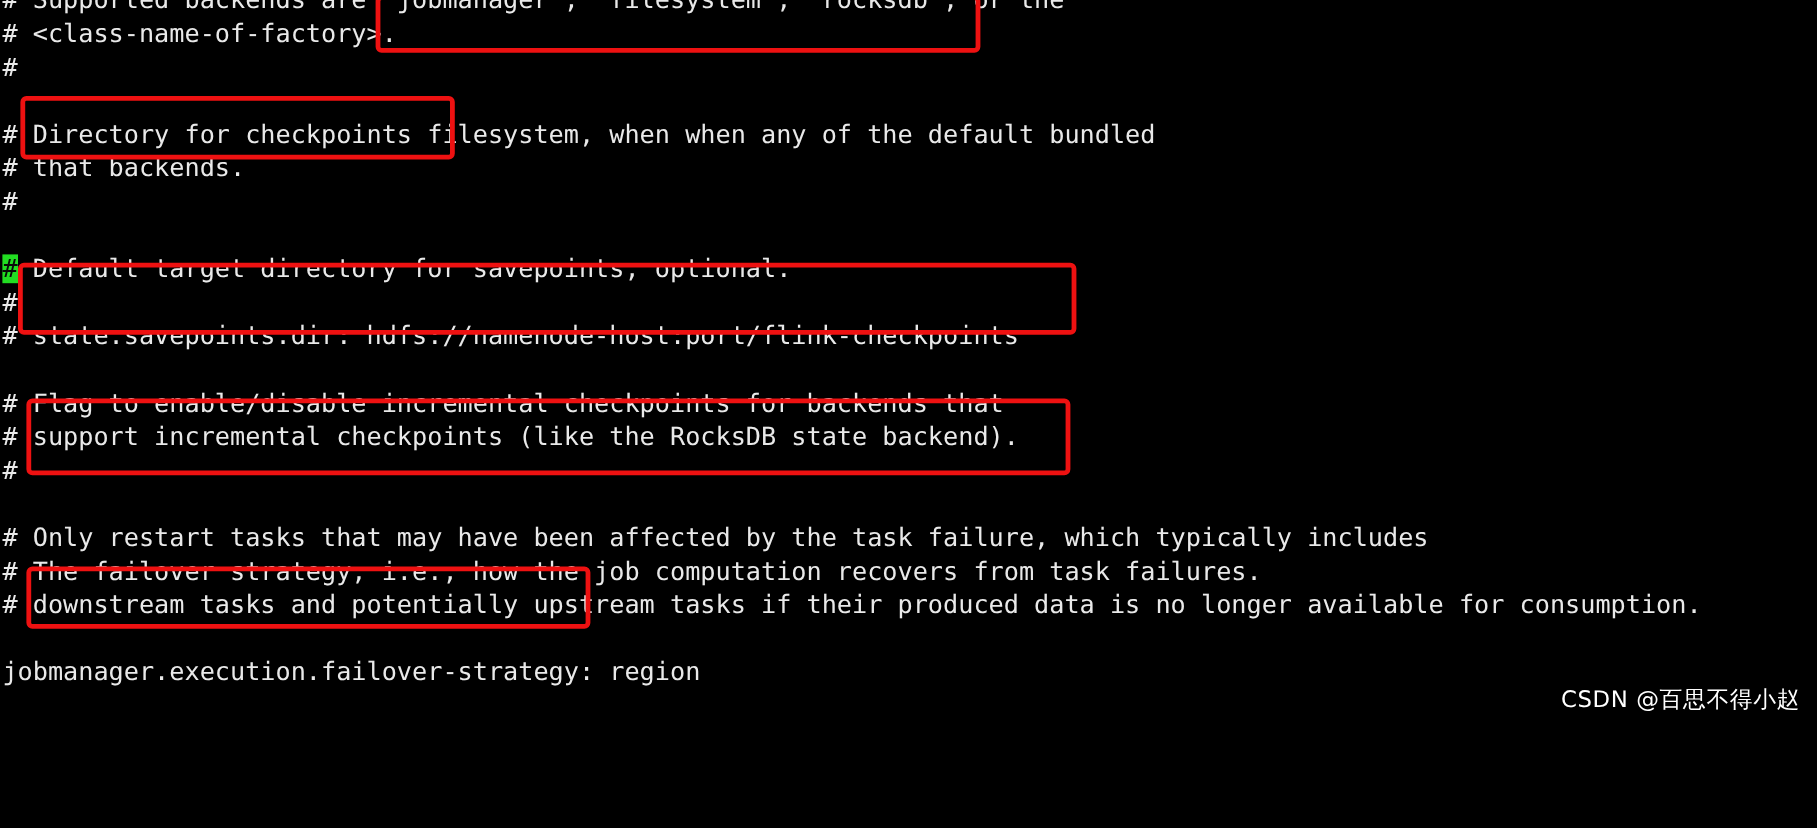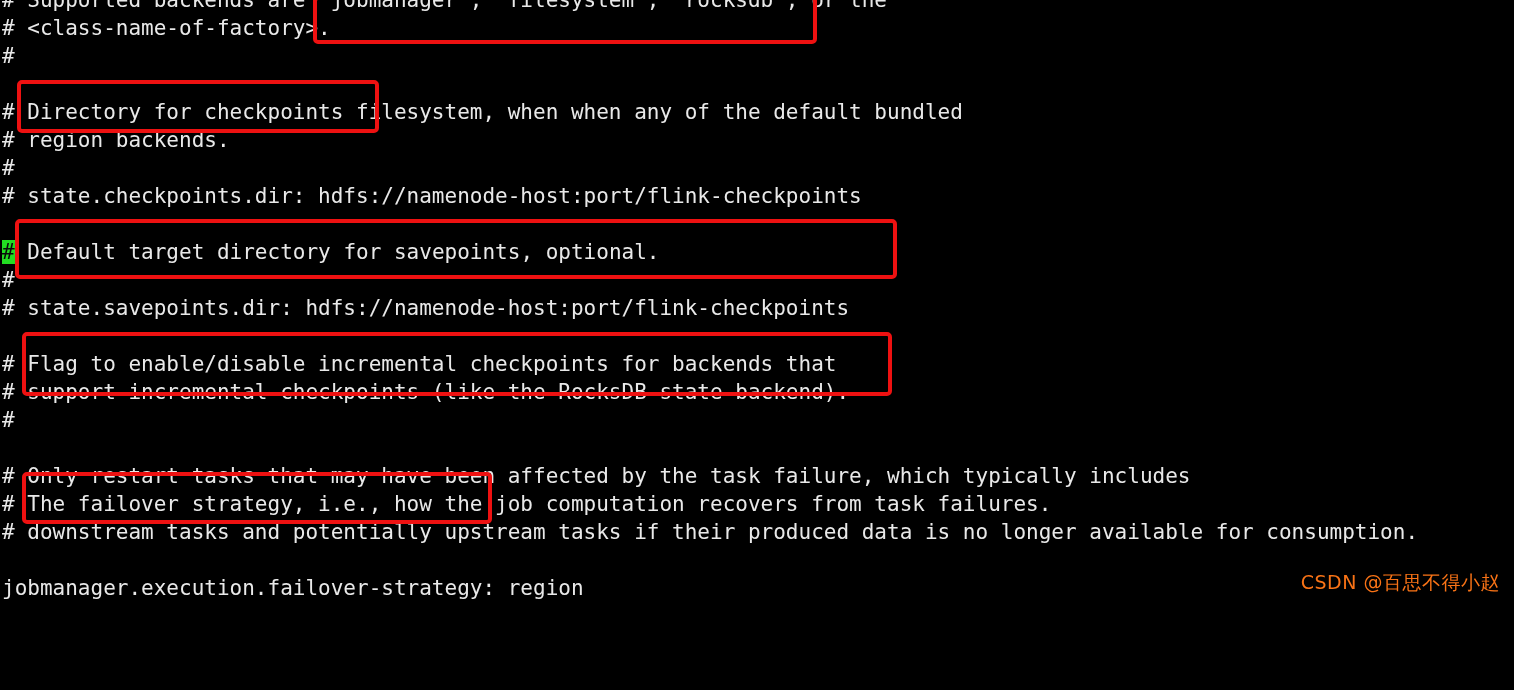--- a/index.html
+++ b/index.html
@@ -36,42 +36,41 @@
     border:4px solid #ee1111;
     border-radius:5px;
     box-sizing:border-box;
     pointer-events:none;
   }
   
   #watermark{
     position:absolute;
     right:14px;
     bottom:8px;
-    color:#f97316;
+    color:#ffffff;
     font-size:19px;
     font-family:"DejaVu Sans","Liberation Sans",sans-serif;
     white-space:pre;
     letter-spacing:0.5px;
     text-align:right;
   }
 </style>
 </head>
 <body>
 
 <div id="screen">
 
   <div id="terminal">
       <div class="line"># Supported backends are 'jobmanager', 'filesystem', 'rocksdb', or the</div>
       <div class="line"># &lt;class-name-of-factory&gt;.</div>
       <div class="line">#</div>
       <div class="line"></div>
       <div class="line"># Directory for checkpoints filesystem, when when any of the default bundled</div>
-      <div class="line"># region backends.</div>
+      <div class="line"># that backends.</div>
       <div class="line">#</div>
-      <div class="line"># state.checkpoints.dir: hdfs://namenode-host:port/flink-checkpoints</div>
       <div class="line"></div>
       <div class="line"><span class="cursor">#</span><span> Default target directory for savepoints, optional.</span></div>
       <div class="line">#</div>
       <div class="line"># state.savepoints.dir: hdfs://namenode-host:port/flink-checkpoints</div>
       <div class="line"></div>
       <div class="line"># Flag to enable/disable incremental checkpoints for backends that</div>
       <div class="line"># support incremental checkpoints (like the RocksDB state backend).</div>
       <div class="line">#</div>
       <div class="line"></div>
       <div class="line"># Only restart tasks that may have been affected by the task failure, which typically includes</div>

